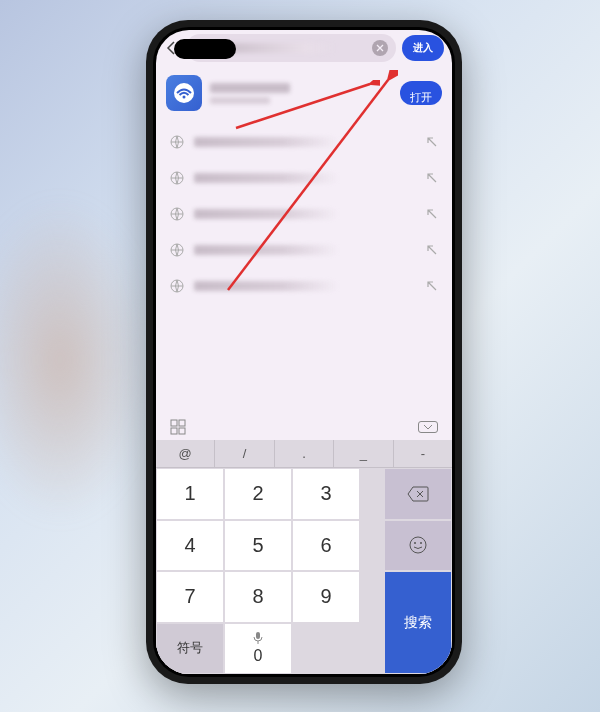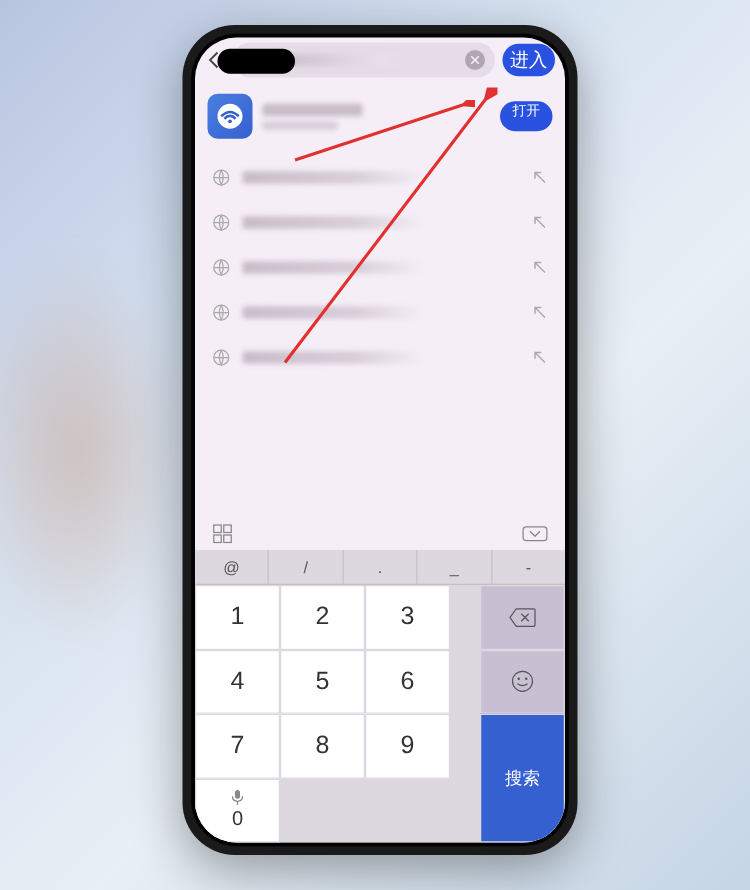--- a/index.html
+++ b/index.html
@@ -100,22 +100,22 @@
       border-radius: 50%;
       display: flex; align-items: center; justify-content: center;
       color: #f5eef7;
       font-size: 10px;
     }
     .enter-btn {
       width: 42px; height: 26px;
       background: #2952e0;
       border-radius: 13px;
       color: #fff;
-      font-size: 15px;
-      display: flex; align-items: center; justify-content: center;
+      font-size: 10px;
+      display: flex; align-items: center; justify-content: center; font-weight: bold;
     }
 
     .app-card {
       margin: 6px 10px;
       height: 42px;
       display: flex;
       align-items: center;
       gap: 8px;
     }
     .app-icon {
@@ -126,21 +126,21 @@
     }
     .wifi-arc { width: 22px; height: 22px; }
     .app-text-col { flex: 1; }
     .app-title-blur { width: 80px; height: 10px; background: #c8bcc8; filter: blur(2px); border-radius: 2px; }
     .app-sub-blur { width: 60px; height: 7px; background: #d8cdd8; filter: blur(2px); border-radius: 2px; margin-top: 4px; }
     .open-btn {
       width: 42px; height: 24px;
       background: #2952e0; color: #fff;
       border-radius: 12px;
       font-size: 11px;
-      display: flex; align-items: flex-start; justify-content: center;
+      display: flex; align-items: flex-end; justify-content: center;
     }
 
     .hist-list { padding: 4px 0; }
     .hist-item {
       height: 36px;
       display: flex; align-items: center;
       padding: 0 14px;
       gap: 10px;
     }
     .hist-globe { width: 14px; height: 14px; color: #aaa; flex-shrink: 0; }
@@ -374,20 +374,23 @@
                 <span>6</span>
               </div>
             <div class="kb-key">
                 <span>7</span>
               </div>
             <div class="kb-key">
                 <span>8</span>
               </div>
             <div class="kb-key">
                 <span>9</span>
+              </div>
+            <div class="kb-key gray">
+                <span>符号</span>
               </div>
             <div class="kb-key">
               <div style="display:flex;flex-direction:column;align-items:center;gap:2px">
                 <svg class="mic-svg" viewBox="0 0 14 14">
                     <rect x="5" y="1" width="4" height="7" rx="2" fill="#888"></rect>
                     <path d="M3 6 Q3 10 7 10 Q11 10 11 6 M7 10 V13" stroke="#888" fill="none"></path>
                   </svg>
                 <span style="font-size:16px">0</span>
               </div>
             </div>

